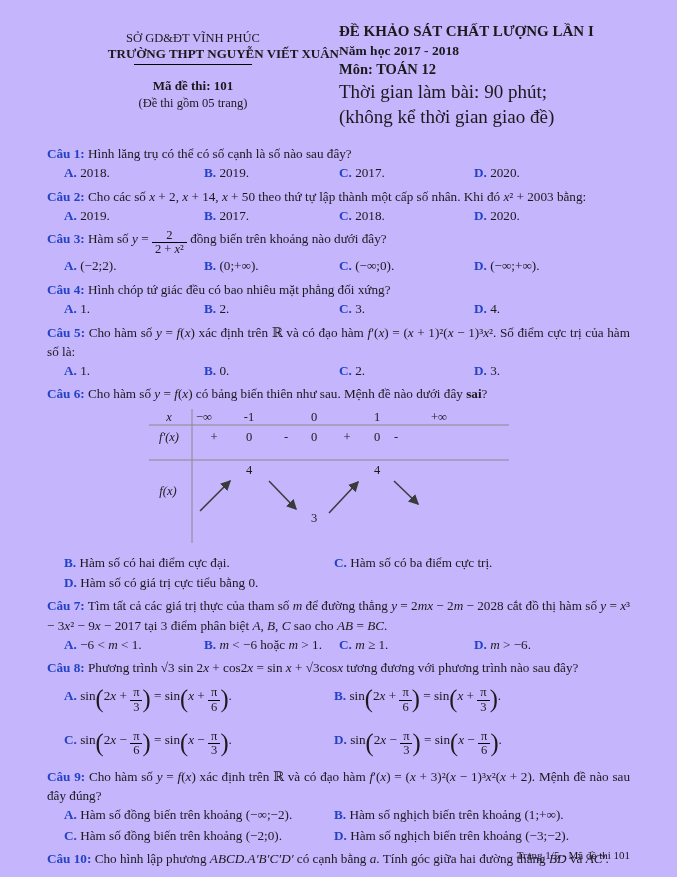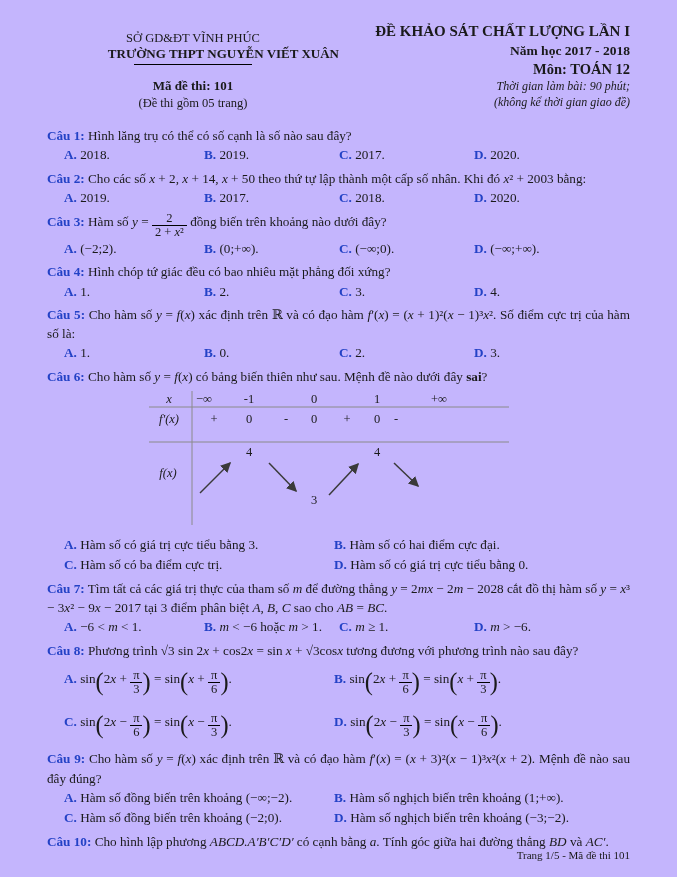--- a/index.html
+++ b/index.html
@@ -16,25 +16,25 @@
     color:#1a1a1a;
   }
   
   .header{display:flex;}
   .h-left{width:292px;text-align:center;padding-top:8px;line-height:1.3;}
   .h-dept{font-size:12.5px;}
   .h-school{font-size:13px;font-weight:bold;text-align:right;}
   .h-underline{width:118px;border-bottom:1.3px solid #000;margin:0 auto 13px auto;height:1px;}
   .h-code{font-size:13px;font-weight:bold;}
   .h-pages{font-size:12.5px;}
-  .h-right{flex:1;text-align:right;line-height:1.32;}
+  .h-right{flex:1;text-align:left;line-height:1.32;}
   .h-title{font-size:15px;font-weight:bold;}
   .h-year{font-size:13.5px;font-weight:bold;}
   .h-subject{font-size:14.5px;font-weight:bold;}
-  .h-duration,.h-note{font-size:12px;font-style:italic;}
+  .h-duration,.h-note{font-size:19px;}
   
   .questions{margin-top:15px;}
   .question{margin:0 0 2px 0;}
   .qtext{font-size:13.2px;line-height:1.45;text-align:justify;}
   .qlabel{color:var(--accent);}
   .opts{display:grid;padding-left:17px;margin:1px 0 4px 0;font-size:13.2px;line-height:1.4;}
   .opts4{grid-template-columns:140px 135px 135px 1fr;}
   .opts2{grid-template-columns:270px 1fr;row-gap:2px;}
   .opts.tall{row-gap:16px;margin-top:9px;margin-bottom:10px;}
   .olabel{color:var(--accent);}
@@ -155,21 +155,20 @@
       <text x="102" y="67" text-anchor="middle">4</text>
       <text x="230" y="67" text-anchor="middle">4</text>
       <text x="167" y="115" text-anchor="middle">3</text>
       <line class="arr" x1="53" y1="104" x2="83" y2="74" marker-end="url(#ah)"></line>
       <line class="arr" x1="122" y1="74" x2="149" y2="102" marker-end="url(#ah)"></line>
       <line class="arr" x1="182" y1="106" x2="211" y2="75" marker-end="url(#ah)"></line>
       <line class="arr" x1="247" y1="74" x2="271" y2="97" marker-end="url(#ah)"></line>
     </svg>
   </div>
         <div class="opts opts2">
-          <div class="opt"><b class="olabel">A.</b> Hàm số có giá trị cực tiểu bằng 3.</div>
           <div class="opt"><b class="olabel">B.</b> Hàm số có hai điểm cực đại.</div>
           <div class="opt"><b class="olabel">C.</b> Hàm số có ba điểm cực trị.</div>
           <div class="opt"><b class="olabel">D.</b> Hàm số có giá trị cực tiểu bằng 0.</div>
         </div>
       </div>
       <div class="question">
         <div class="qtext"><b class="qlabel">Câu 7:</b> Tìm tất cả các giá trị thực của tham số <i>m</i> để đường thẳng <i>y</i> = 2<i>mx</i> − 2<i>m</i> − 2028 cắt đồ thị hàm số <i>y</i> = <i>x</i>³ − 3<i>x</i>² − 9<i>x</i> − 2017 tại 3 điểm phân biệt <i>A</i>, <i>B</i>, <i>C</i> sao cho <i>AB</i> = <i>BC</i>.</div>
         <div class="opts opts4">
           <div class="opt"><b class="olabel">A.</b> −6 &lt; <i>m</i> &lt; 1.</div>
           <div class="opt"><b class="olabel">B.</b> <i>m</i> &lt; −6 hoặc <i>m</i> &gt; 1.</div>

